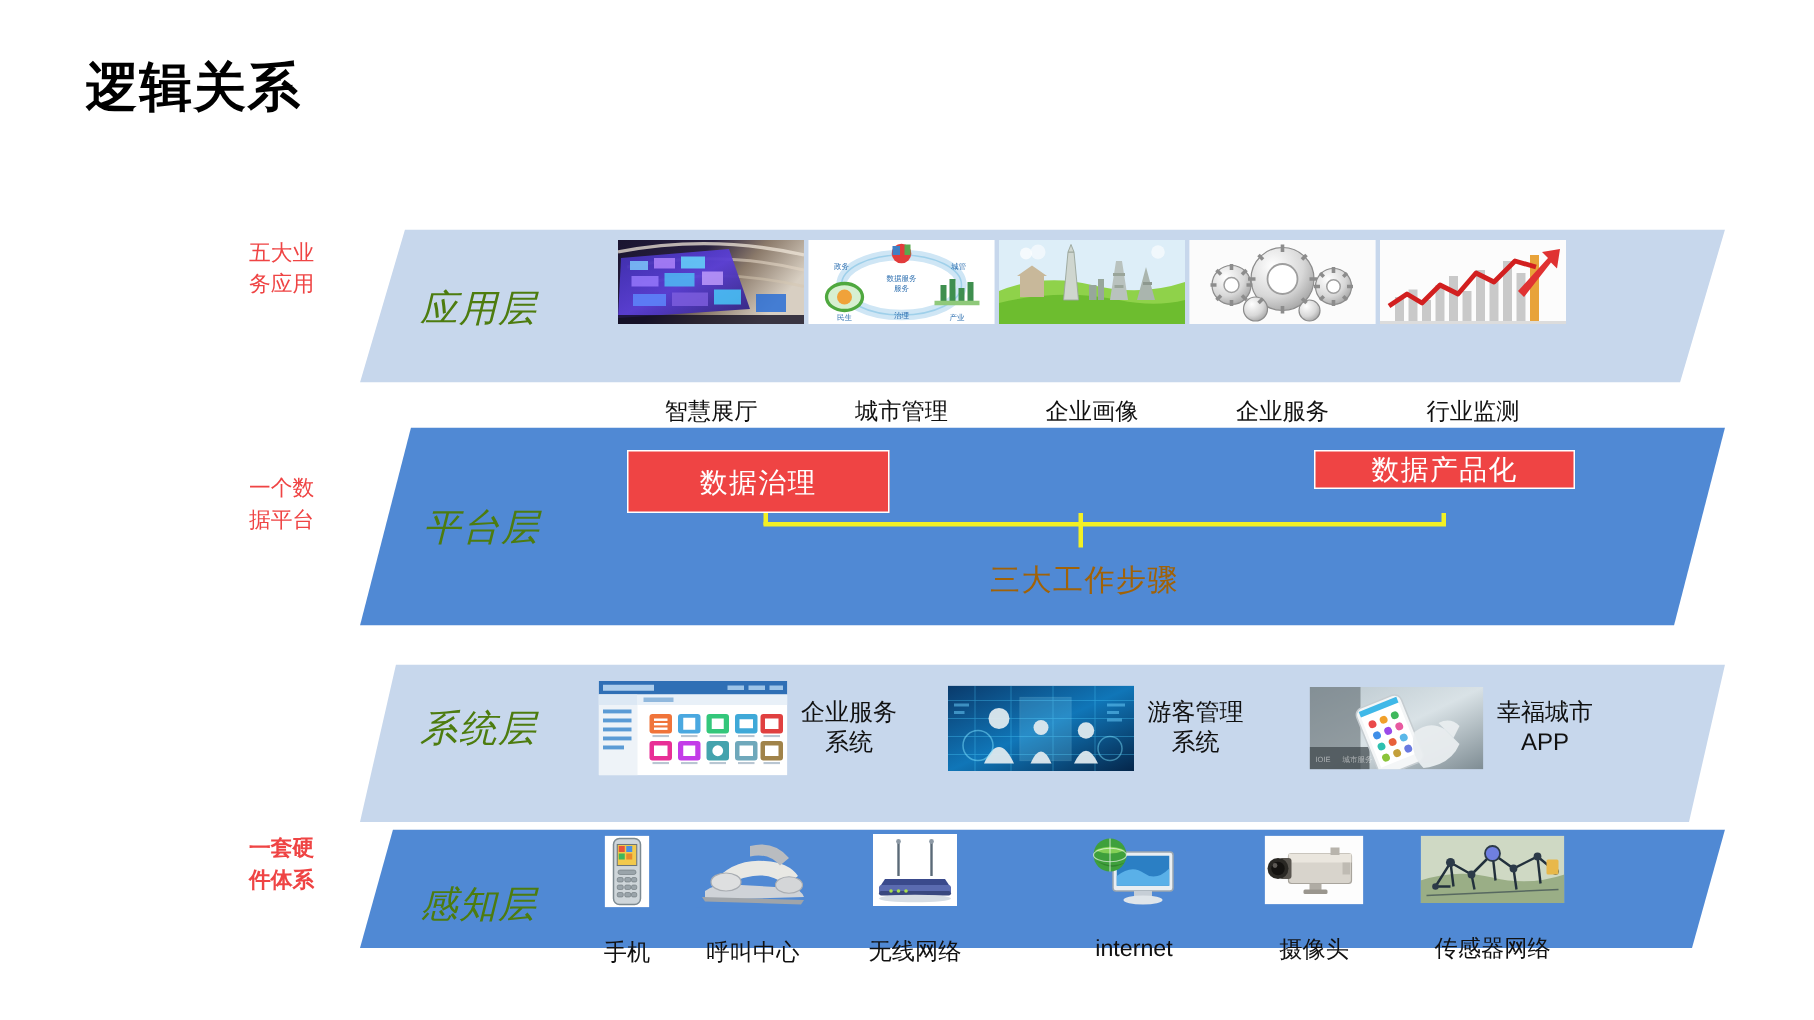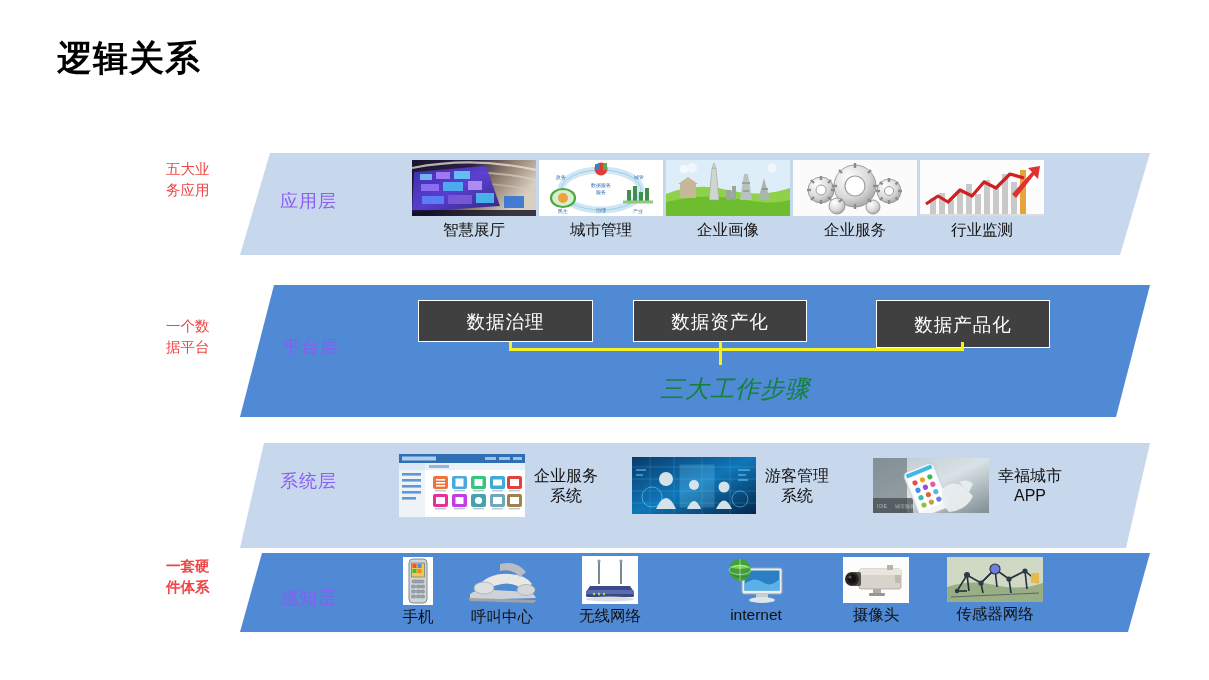--- a/index.html
+++ b/index.html
@@ -34,85 +34,86 @@
   }
   .band .shape {
     position: absolute;
     inset: 0;
   }
   .band .content {
     position: absolute; inset: 0;
   }
   .layer-name {
     position: absolute;
-    font-size: 18px;
-    color: #8b5cf6;
+    font-size: 25px;
+    color: #4d7c0f;
     white-space: nowrap;
     letter-spacing: 1px;
+    font-style: italic;
   }
 
   
   .app-items {
     position: absolute;
     display: flex;
     align-items: flex-start;
   }
   .app-item {
     display: flex; flex-direction: column; align-items: center;
     width: 124px;
     margin-right: 3px;
+    gap: 44px;
   }
   .app-thumb {
     width: 124px; height: 56px;
     border: 0;
     overflow: hidden;
     position: relative;
     background: #dfe6ef;
   }
   .app-caption {
     margin-top: 4px;
     font-size: 15.5px;
     color: #111;
     white-space: nowrap;
   }
 
   
   .green-box {
     position: absolute;
-    background: #404040;
+    background: #ef4444;
     border: 1.5px solid #ffffff;
     color: #ffffff;
     display: flex; align-items: center; justify-content: center;
     font-size: 18.5px;
     letter-spacing: 1px;
   }
   .connector-line { position: absolute; background: #f2f024; }
   .steps-label {
     position: absolute;
-    font-size: 24px; color: #15803d; white-space: nowrap;
+    font-size: 20px; color: #a16207; white-space: nowrap;
     letter-spacing: 1px;
-    font-style: italic;
   }
 
   
   .sys-item { position: absolute; display: flex; align-items: center; }
   .sys-thumb { overflow: hidden; position: relative; }
   .sys-label {
     margin-left: 9px; font-size: 16px; color: #111;
     line-height: 1.25; text-align: center; white-space: pre-line;
   }
 
   
   .sense-item {
     position: absolute;
     display: flex; flex-direction: column; align-items: center;
   }
   .sense-thumb { overflow: hidden; position: relative; background: transparent; }
   .sense-label {
-    margin-top: 2px; font-size: 15.5px; color: #111; white-space: nowrap;
+    margin-top: 20px; font-size: 15.5px; color: #111; white-space: nowrap;
   }
 
   
   .pic { width: 100%; height: 100%; display: block; }
 </style>
 </head>
 <body>
 
 <div class="slide">
 
@@ -329,24 +330,21 @@
   <div class="band" style="left:240px; top:285px; width:910px; height:132px;">
     <svg class="pic shape" viewBox="0 0 910 132" preserveAspectRatio="none">
       <polygon points="34,0 910,0 876,132 0,132" fill="#5089d4"></polygon>
     </svg>
     <div class="content">
       <div class="layer-name" style="left:42px; top:50px;">平台层</div>
 
       <div class="green-box" style="left:178px; top:15px; width:175px; height:42px;">
         <span>数据治理</span>
       </div>
-      <div class="green-box" style="left:393px; top:15px; width:174px; height:42px;">
-        <span>数据资产化</span>
-      </div>
-      <div class="green-box" style="left:636px; top:15px; width:174px; height:48px;">
+      <div class="green-box" style="left:636px; top:15px; width:174px; height:26px;align-items:flex-end;">
         <span>数据产品化</span>
       </div>
 
       <div class="connector-line" style="left:269px; top:57px; width:3px; height:8px;"></div>
       <div class="connector-line" style="left:479px; top:57px; width:3px; height:8px;"></div>
       <div class="connector-line" style="left:721px; top:57px; width:3px; height:8px;"></div>
       <div class="connector-line" style="left:269px; top:63px; width:455px; height:3px;"></div>
       <div class="connector-line" style="left:479px; top:63px; width:3px; height:17px;"></div>
 
       <div class="steps-label" style="left:420px; top:88px;">三大工作步骤</div>

